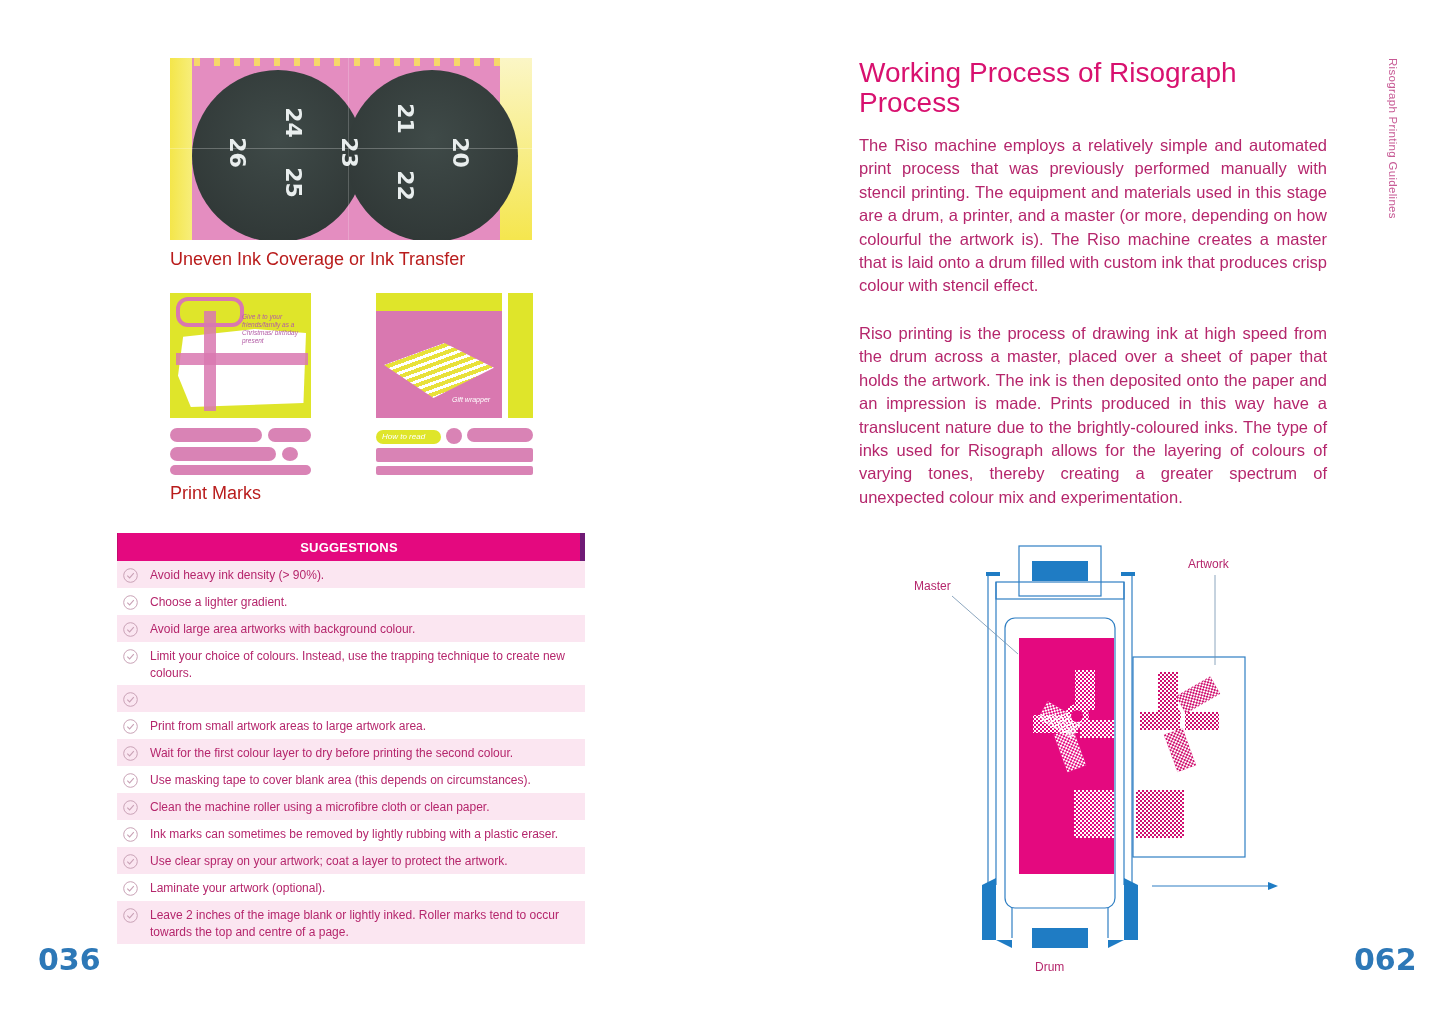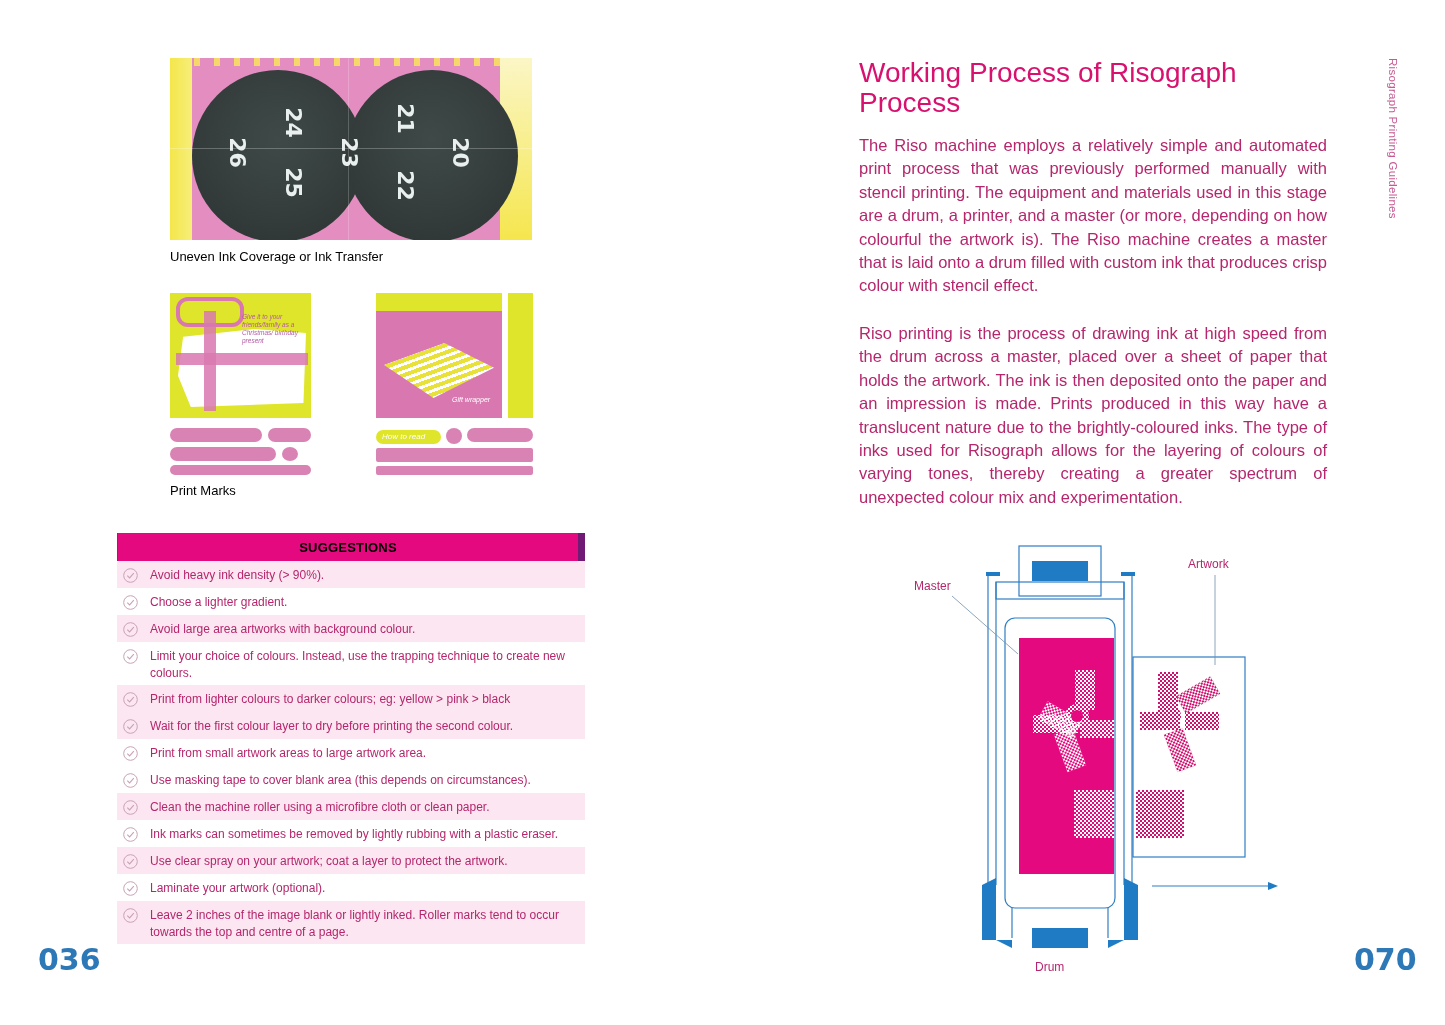--- a/index.html
+++ b/index.html
@@ -15,35 +15,35 @@
         background:linear-gradient(180deg,#fbf6c6,#f5e64e); }
   .fig-coverage .scallop { position:absolute; left:24px; right:32px; top:0; height:8px;
         background:repeating-linear-gradient(90deg,#f6d76a 0 6px,transparent 6px 20px); }
   .circle { position:absolute; top:12px; width:172px; height:172px; border-radius:50%;
         background:radial-gradient(circle at 50% 40%,#3f4a48,#2c3332); }
   .circle.c1 { left:22px; }
   .circle.c2 { left:176px; }
   .num { position:absolute; color:#e9eeee; font-size:22px; font-weight:bold;
         transform:rotate(90deg); font-family:"DejaVu Sans", sans-serif; }
 
-  .caption { font-size:13px; color:#000000; }
+  .caption { font-size:18px; color:#b91c1c; }
 
   .fig-marks { top:293px; height:182px; overflow:hidden;font-style:italic; }
   .fig-marks.m1 { left:170px; width:141px; }
   .fig-marks.m2 { left:376px; width:157px; }
   .mk-yellow { position:absolute; left:0; top:0; width:100%; height:125px; background:#dfe52a; }
   .mk-white { position:absolute; background:#ffffff; }
   .mk-pink { position:absolute; background:#d978b0; }
   .mk-pill { position:absolute; height:14px; border-radius:8px; background:#d983b5; }
 
   
   .sugg { left:117px; top:533px; width:468px; }
-  .sugg-head { height:28px; background:#e4097f; color:#000000; font-weight:bold; font-size:13px;
+  .sugg-head { height:28px; background:#e4097f; color:#ffffff; font-weight:bold; font-size:13px;
         display:flex; align-items:center; justify-content:center; letter-spacing:0.2px;
-        border-left:1px solid #c30a6e; border-right:7px solid #701a75; }
+        border-left:1px solid #c30a6e; border-right:5px solid #701a75; }
   .sugg-row { display:flex; align-items:flex-start; padding:6px 6px 3px 6px; min-height:18px;
         font-size:12px; line-height:17px; color:#b5266c; }
   .sugg-row.alt { background:#fbe6f1; }
   .check { flex:0 0 17px; width:15px; height:15px; margin-right:10px; margin-top:1px; }
   .check svg { display:block; }
 
   
   .pagenum { font-size:30px; color:#2d78b7; font-family:"DejaVu Sans", sans-serif; font-weight:700; }
 
   
@@ -143,39 +143,38 @@
         </span>
         <span>Limit your choice of colours. Instead, use the trapping technique to create new colours.</span>
       </div>
       <div class="sugg-row alt">
         <span class="check">
           <svg width="15" height="15" viewBox="0 0 15 15">
             <circle cx="7.5" cy="7.5" r="6.8" fill="none" stroke="#c9a2b6" stroke-width="1"></circle>
             <polyline points="4.3,7.6 6.6,9.9 10.8,5.2" fill="none" stroke="#c9a2b6" stroke-width="1.1"></polyline>
           </svg>
         </span>
-        <span>Print from lighter colours to darker colours; eg: yellow &gt; pink &gt; black</span>
+      </div>
+      <div class="sugg-row">
+        <span class="check">
+          <svg width="15" height="15" viewBox="0 0 15 15">
+            <circle cx="7.5" cy="7.5" r="6.8" fill="none" stroke="#c9a2b6" stroke-width="1"></circle>
+            <polyline points="4.3,7.6 6.6,9.9 10.8,5.2" fill="none" stroke="#c9a2b6" stroke-width="1.1"></polyline>
+          </svg>
+        </span>
+        <span>Print from small artwork areas to large artwork area.</span>
       </div>
       <div class="sugg-row alt">
         <span class="check">
           <svg width="15" height="15" viewBox="0 0 15 15">
             <circle cx="7.5" cy="7.5" r="6.8" fill="none" stroke="#c9a2b6" stroke-width="1"></circle>
             <polyline points="4.3,7.6 6.6,9.9 10.8,5.2" fill="none" stroke="#c9a2b6" stroke-width="1.1"></polyline>
           </svg>
         </span>
         <span>Wait for the first colour layer to dry before printing the second colour.</span>
-      </div>
-      <div class="sugg-row">
-        <span class="check">
-          <svg width="15" height="15" viewBox="0 0 15 15">
-            <circle cx="7.5" cy="7.5" r="6.8" fill="none" stroke="#c9a2b6" stroke-width="1"></circle>
-            <polyline points="4.3,7.6 6.6,9.9 10.8,5.2" fill="none" stroke="#c9a2b6" stroke-width="1.1"></polyline>
-          </svg>
-        </span>
-        <span>Print from small artwork areas to large artwork area.</span>
       </div>
       <div class="sugg-row">
         <span class="check">
           <svg width="15" height="15" viewBox="0 0 15 15">
             <circle cx="7.5" cy="7.5" r="6.8" fill="none" stroke="#c9a2b6" stroke-width="1"></circle>
             <polyline points="4.3,7.6 6.6,9.9 10.8,5.2" fill="none" stroke="#c9a2b6" stroke-width="1.1"></polyline>
           </svg>
         </span>
         <span>Use masking tape to cover blank area (this depends on circumstances).</span>
       </div>
@@ -296,13 +295,13 @@
     <line x1="315" y1="35" x2="315" y2="125" stroke="#6f8fad" stroke-width="0.8"></line>
 
     <line x1="252" y1="346" x2="368" y2="346" stroke="#2f7fc3" stroke-width="1.2"></line>
     <polygon points="368,342 378,346 368,350" fill="#1f7cc4"></polygon>
   </svg>
   <span class="abs diag-label" style="left:14px;top:39px;">Master</span>
   <span class="abs diag-label" style="left:288px;top:17px;">Artwork</span>
   <span class="abs diag-label" style="left:135px;top:420px;">Drum</span>
 </div>
 
-<div class="abs pagenum" style="left:1354px;top:942px;">070</div>
+<div class="abs pagenum" style="left:1354px;top:942px;">062</div>
 
 </body></html>

